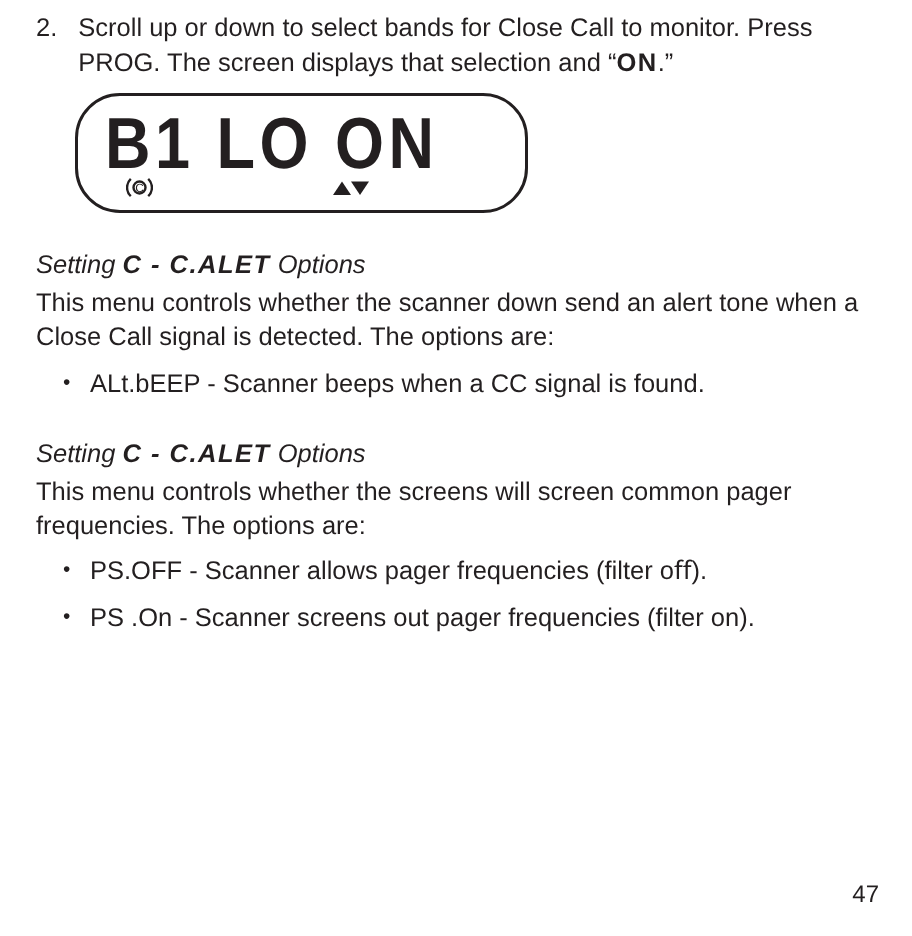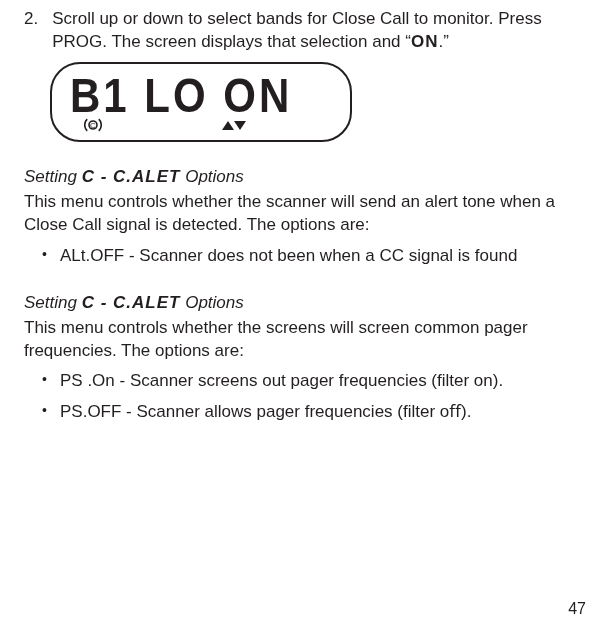--- a/index.html
+++ b/index.html
@@ -95,21 +95,21 @@
     ul.options li::before {
       content: "•";
       position: absolute;
       left: 18px;
       top: 0;
       font-size: 14px;
     }
     .page-number {
       position: absolute;
       right: 22px;
-      bottom: 4px;
+      bottom: 16px;
       font-size: 16px;
     }
     .inline-lcd {
       font-family: "Arial Narrow", Arial, sans-serif;
       font-weight: 700;
       letter-spacing: 1px;
     }
   </style>
 </head>
 <body>
@@ -136,27 +136,27 @@
       <span class="arrows">
         <span class="tri tri-up"></span><span class="tri tri-down"></span>
       </span>
     </div>
   </div>
 </div>
 
 <div class="section-heading">
   <span>Setting </span><span class="lcd-font">C - C.ALET</span><span> Options</span>
 </div>
-<div class="menu-desc">This menu controls whether the scanner will send an alert tone when a Close Call signal is detected. The options are:</div>
+<div class="menu-desc">This menu controls whether the scanner down send an alert tone when a Close Call signal is detected. The options are:</div>
 <ul class="options">
-  <li>ALt.OFF - Scanner does not been when a CC signal is found</li>
+  <li>ALt.bEEP - Scanner beeps when a CC signal is found.</li>
 </ul>
 
 <div class="section-heading">
   <span>Setting </span><span class="lcd-font">C - C.ALET</span><span> Options</span>
 </div>
 <div class="menu-desc">This menu controls whether the screens will screen common pager frequencies. The options are:</div>
 <ul class="options">
+  <li>PS.OFF - Scanner allows pager frequencies (ﬁlter oﬀ).</li>
   <li>PS .On - Scanner screens out pager frequencies (ﬁlter on).</li>
-  <li>PS.OFF - Scanner allows pager frequencies (ﬁlter oﬀ).</li>
 </ul>
 
 <div class="page-number">47</div>
 
 </body></html>

